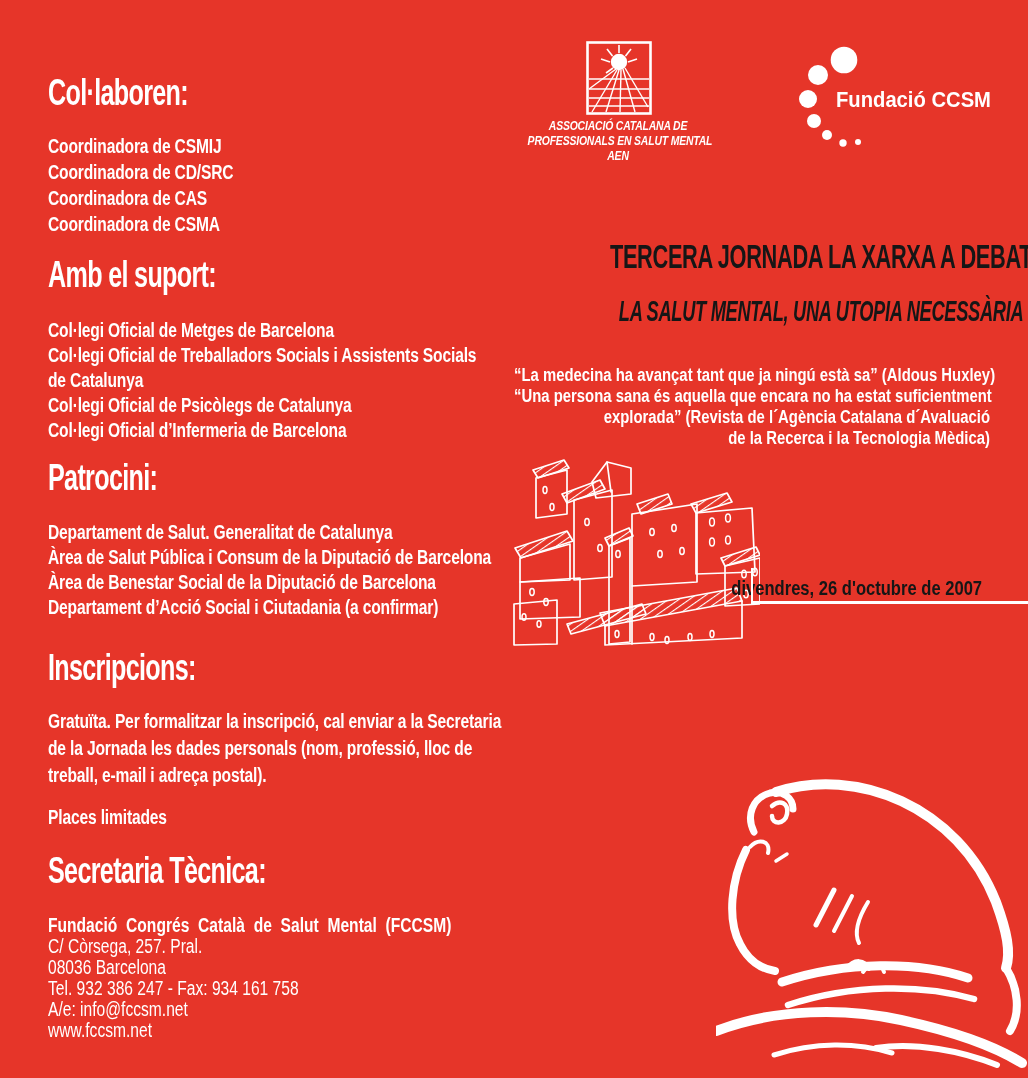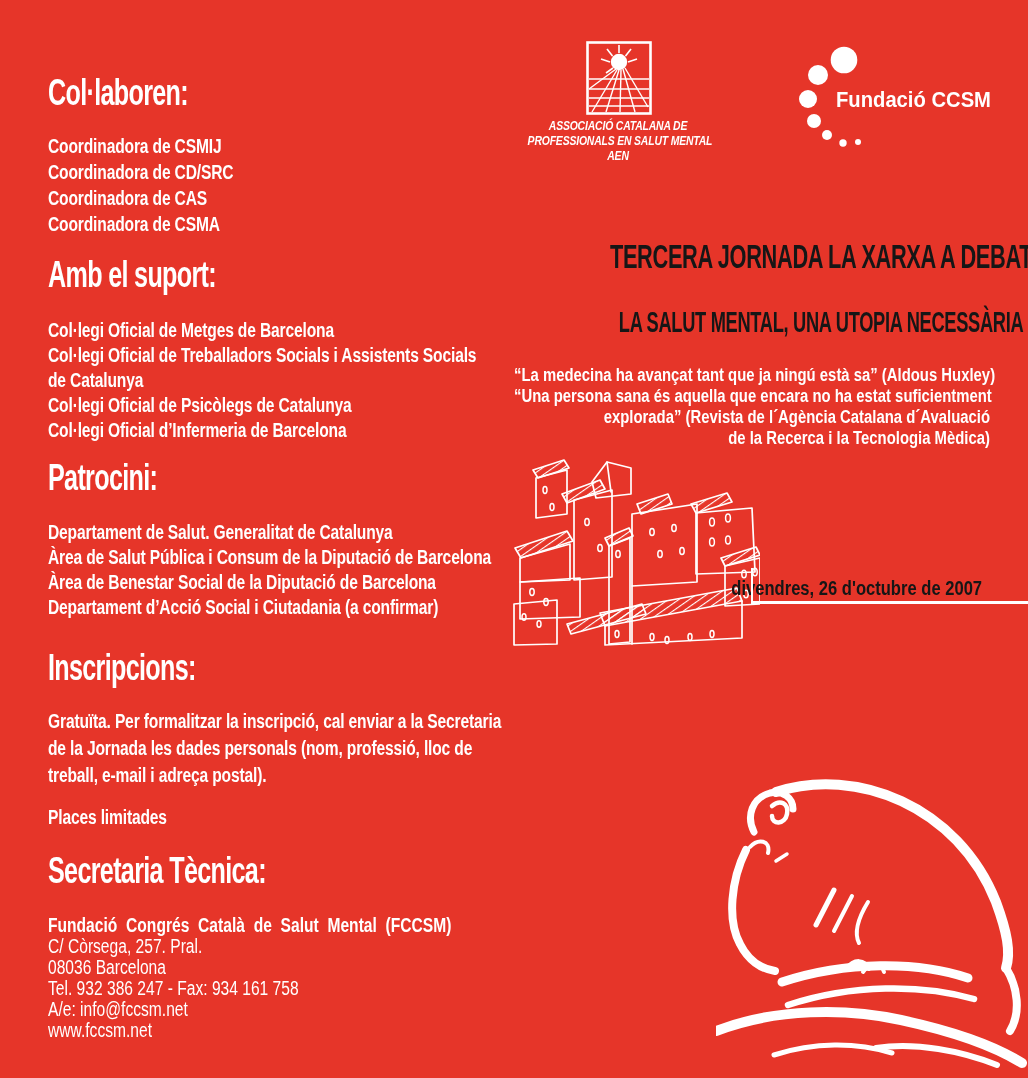--- a/index.html
+++ b/index.html
@@ -39,21 +39,21 @@
   
   .ccsm-label{
     left:836px;top:88px;color:#fff;font-weight:bold;font-size:21.5px;
     white-space:nowrap;transform:scaleX(.94);transform-origin:0 0;
   }
   
   .titlewrap{left:500px;width:528px;text-align:center;}
   .titlewrap span{display:inline-block;font-weight:bold;color:#161616;white-space:nowrap;}
   #title1{top:238px;}
   #title1 span{font-size:33px;transform:scaleX(.66);letter-spacing:-.5px;}
-  #title2{top:306px;}
+  #title2{top:295px;font-style:italic;}
   #title2 span{font-size:29px;transform:scaleX(.63);letter-spacing:-.5px;}
   
   .quotes{
     right:38px;top:365px;width:560px;text-align:right;color:#fff;
     font-weight:bold;font-size:17.5px;line-height:21px;
     transform:scaleX(.85);transform-origin:100% 0;
   }
   .quotes > div{white-space:nowrap;}
   
   .datewrap{right:46px;top:577px;text-align:right;}

